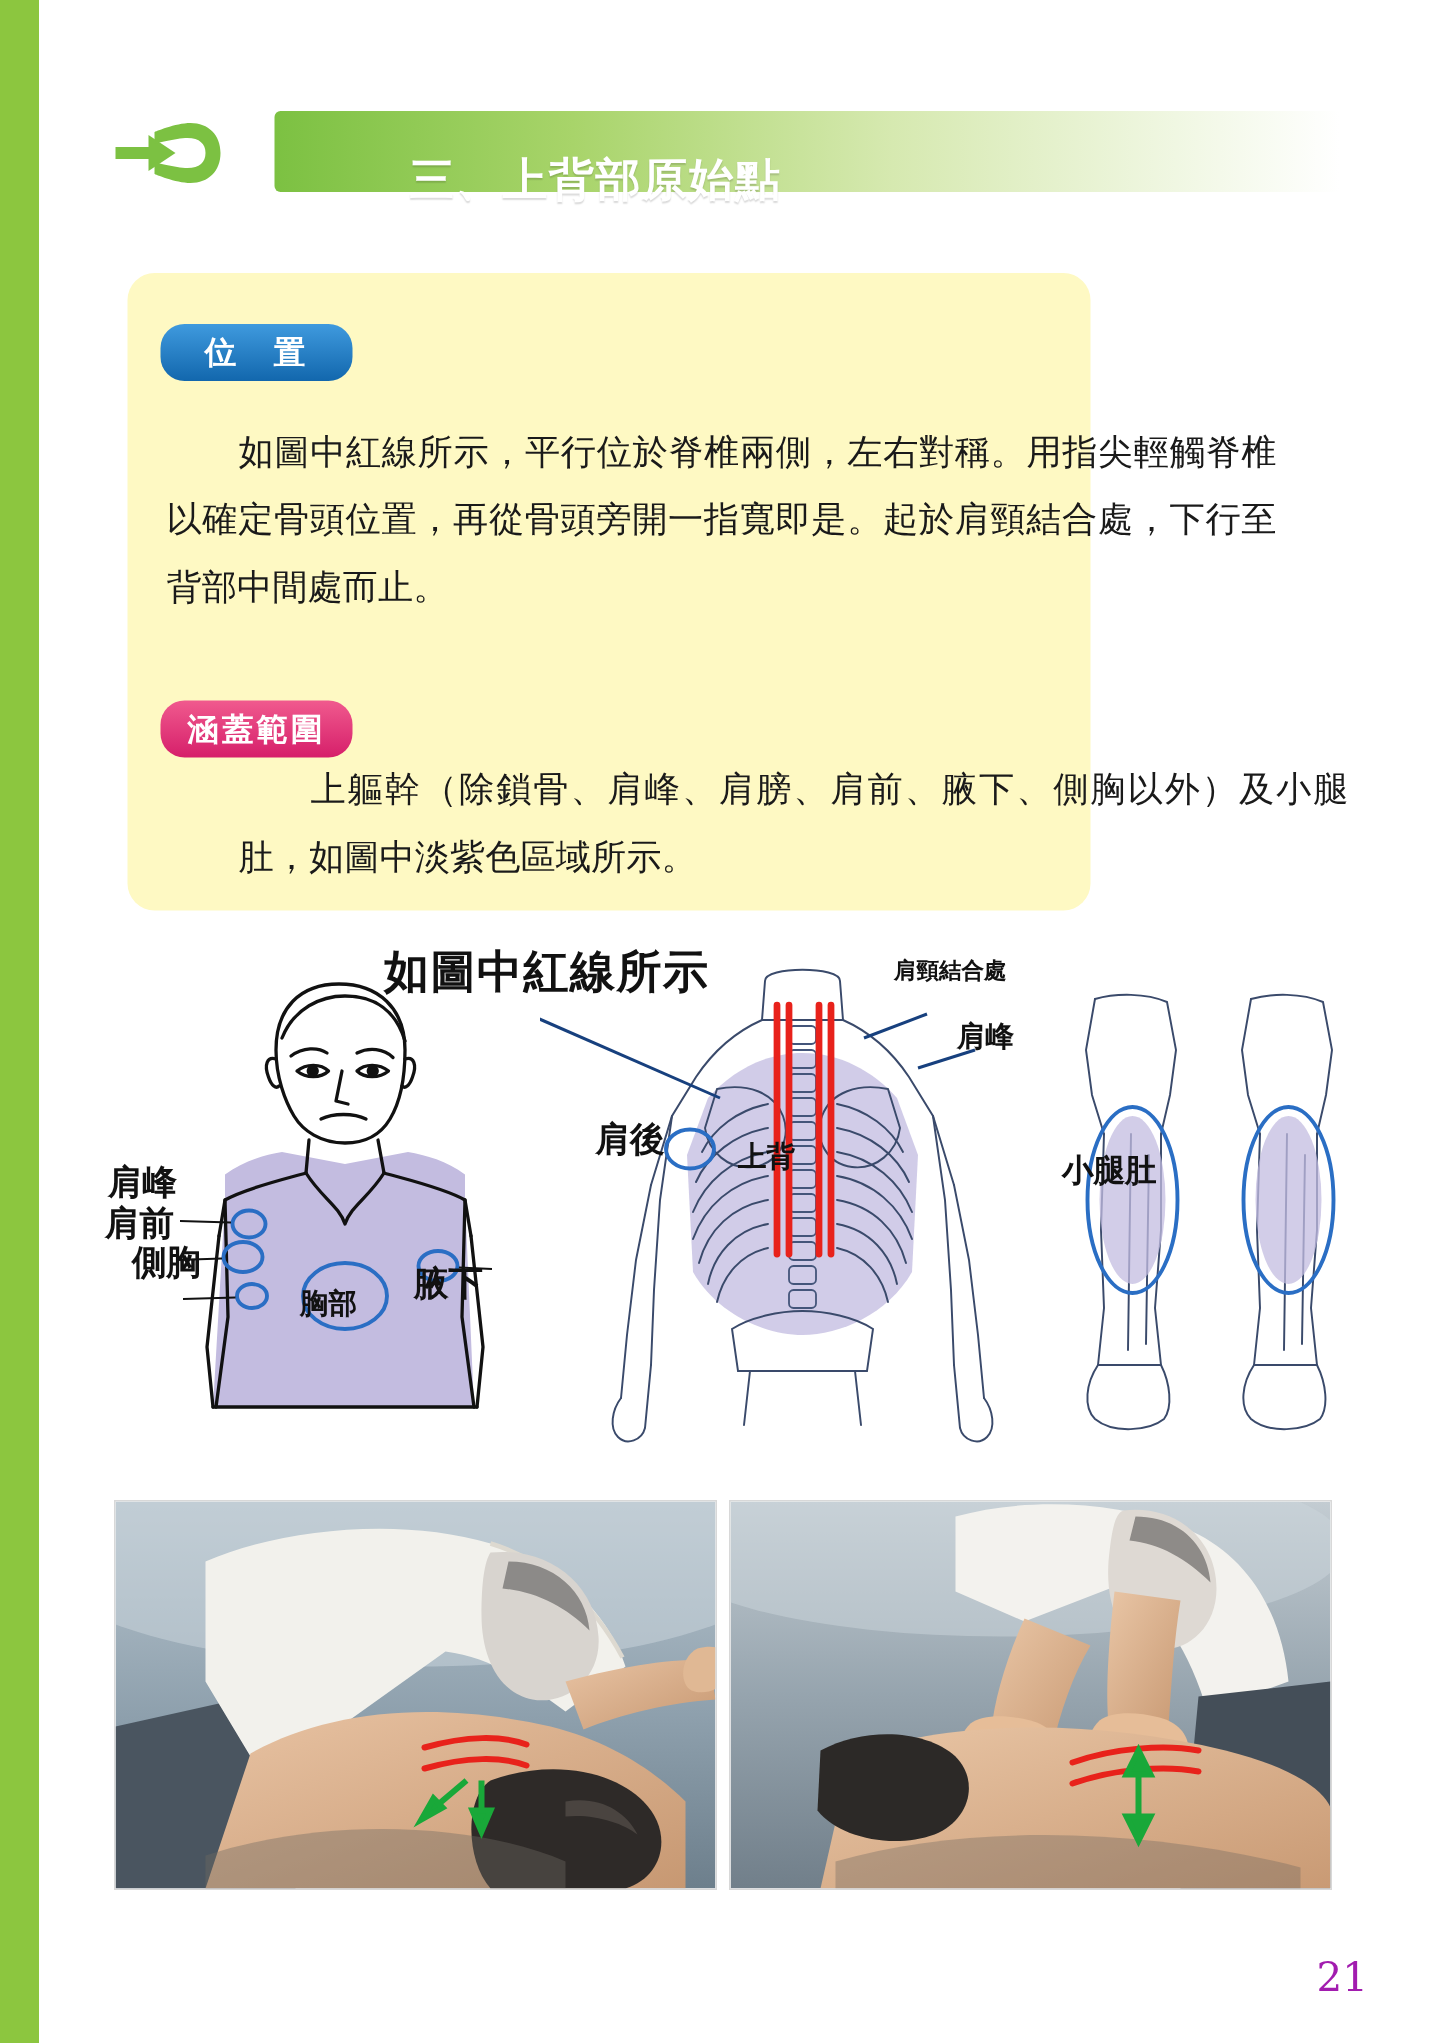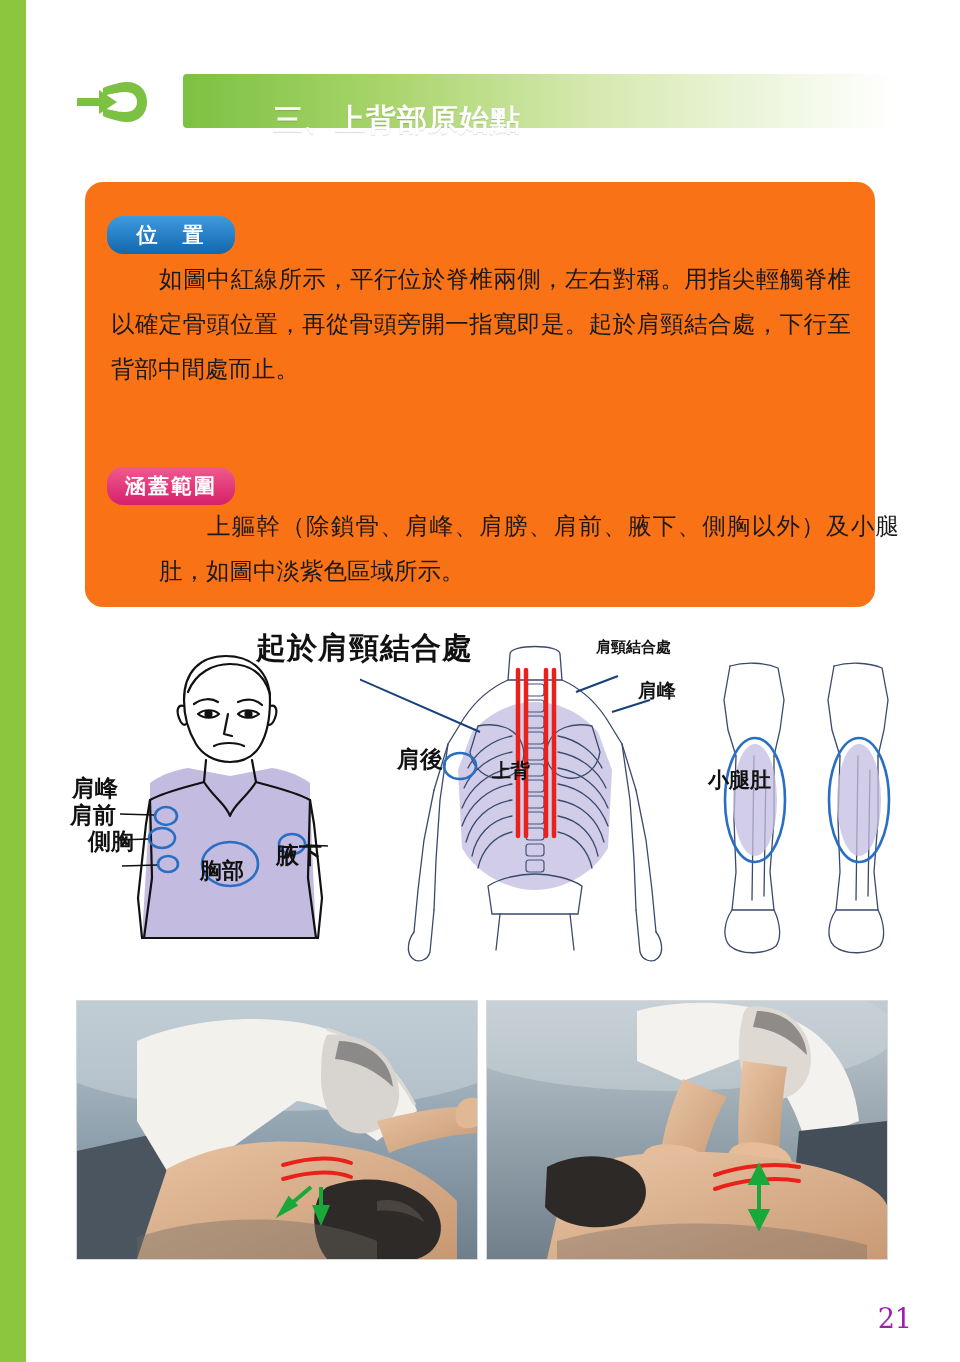--- a/index.html
+++ b/index.html
@@ -60,23 +60,23 @@
     text-shadow: 0 1px 1px rgba(0,0,0,0.15);
     white-space: nowrap;
     margin-top: 20px;
   }
 
   
   .card {
     position: absolute;
     left: 85px;
     top: 182px;
-    width: 790px;
+    width: 642px;
     height: 425px;
-    background: #f97316;
+    background: #fef9c3;
     border-radius: 18px;
   }
 
   .pill {
     position: absolute;
     display: flex;
     align-items: center;
     justify-content: center;
     color: #ffffff;
     font-weight: bold;
@@ -104,24 +104,23 @@
   .para {
     position: absolute;
     font-size: 23.5px;
     line-height: 45px;
     color: #1a1a1a;
     text-align: justify;
     font-family: "DejaVu Serif", "Liberation Serif", serif;
   }
   .para-position {
     left: 26px;
-    top: 76px;
+    top: 97px;
     width: 740px;
     text-indent: 48px;
-    font-family: Liberation Mono, monospace;
   }
   .para-coverage {
     left: 26px;
     top: 322px;
     width: 740px;
     text-indent: 48px;
     margin-left: 48px;
   }
 
   
@@ -264,21 +263,21 @@
       <path d="M40,166 L74,167"></path>
       <path d="M38,192 L68,191"></path>
       <path d="M42,218 L77,217"></path>
       <path d="M248,198 L226,197"></path>
     </g>
   </svg>
 
   <div class="dlabel" style="left:12px;top:155px">肩峰</div>
   <div class="dlabel" style="left:10px;top:182px">肩前</div>
   <div class="dlabel" style="left:28px;top:208px">側胸</div>
-  <div class="dlabel" style="left:140px;top:238px;font-size:22px">胸部</div>
+  <div class="dlabel" style="left:140px;top:238px;font-size:19px">胸部</div>
   <div class="dlabel" style="left:216px;top:222px;font-size:23px">腋下</div>
 
   <svg width="350" height="330" viewBox="0 0 350 330" style="position:absolute;left:300px;top:22px">
 
     <path d="M112,92 C128,74 150,62 175,62 C200,62 222,74 238,92 L252,130 L248,208 C232,236 200,250 175,250 C150,250 118,236 102,208 L98,130 Z" fill="#c9c3e4" opacity="0.85"></path>
     <g fill="none" stroke="#3a4a6b" stroke-width="1.3" stroke-linecap="round">
 
       <path d="M150,14 C150,4 200,4 200,14 L202,40 L148,40 Z"></path>
       <path d="M148,40 C130,48 116,60 104,78 L88,104 L74,150"></path>
       <path d="M202,40 C220,48 234,60 246,78 L262,104 L276,150"></path>
@@ -339,21 +338,21 @@
 
     <ellipse cx="100" cy="126" rx="16" ry="13" fill="none" stroke="#2a6ec4" stroke-width="2.6"></ellipse>
 
     <g stroke="#17407e" stroke-width="2" fill="none">
       <path d="M-40,22 L120,92"></path>
       <path d="M216,52 L258,36"></path>
       <path d="M252,72 L290,60"></path>
     </g>
   </svg>
 
-  <div class="dtitle">起於肩頸結合處</div>
+  <div class="dtitle">如圖中紅線所示</div>
   <div class="dlabel" style="left:337px;top:126px">肩後</div>
   <div class="dlabel" style="left:432px;top:140px;font-size:19px">上背</div>
   <div class="dlabel" style="left:536px;top:20px;font-size:15px">肩頸結合處</div>
   <div class="dlabel" style="left:578px;top:60px;font-size:19px">肩峰</div>
 
   <svg width="200" height="310" viewBox="0 0 200 310" style="position:absolute;left:650px;top:42px">
     <g fill="none" stroke="#3a4a6b" stroke-width="1.3" stroke-linecap="round">
 
       <path d="M20,6 C34,2 54,2 68,8 L74,40 L70,70 L64,96"></path>
       <path d="M20,6 L14,40 L18,70 L26,96"></path>

